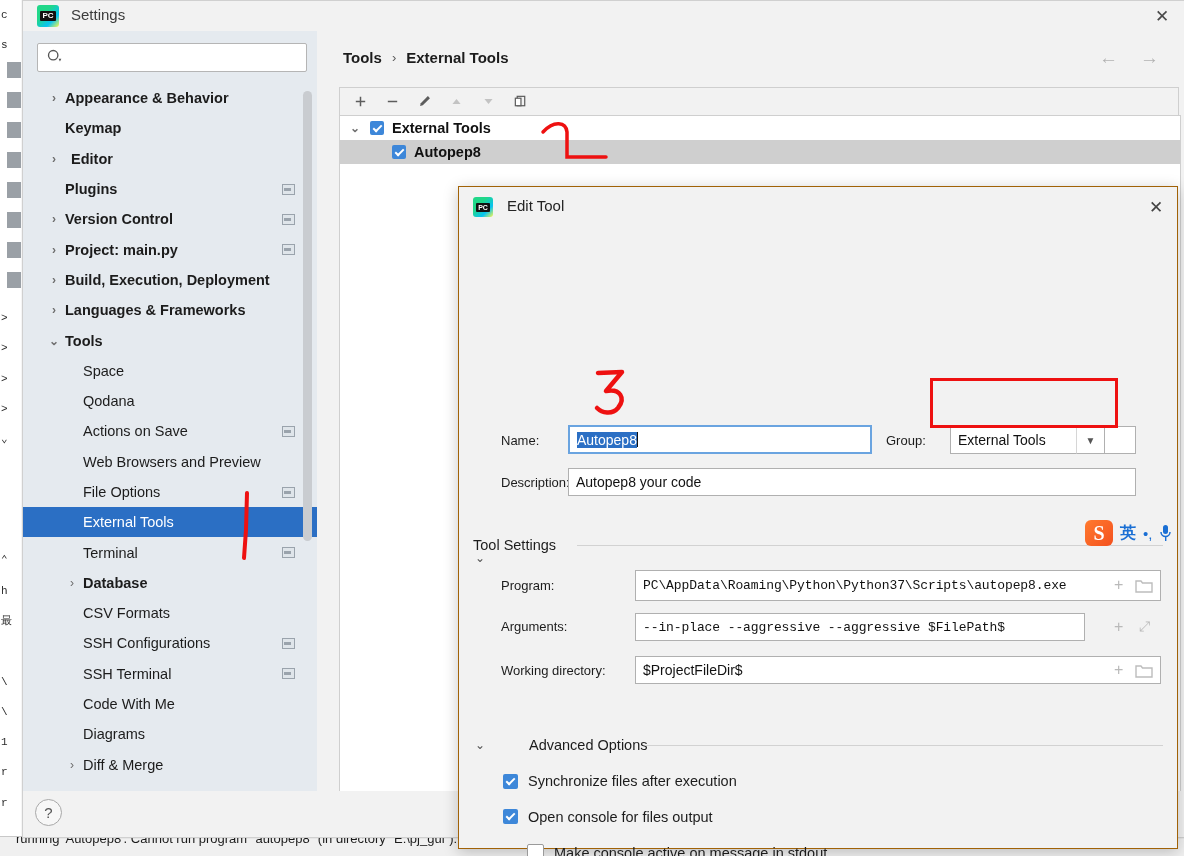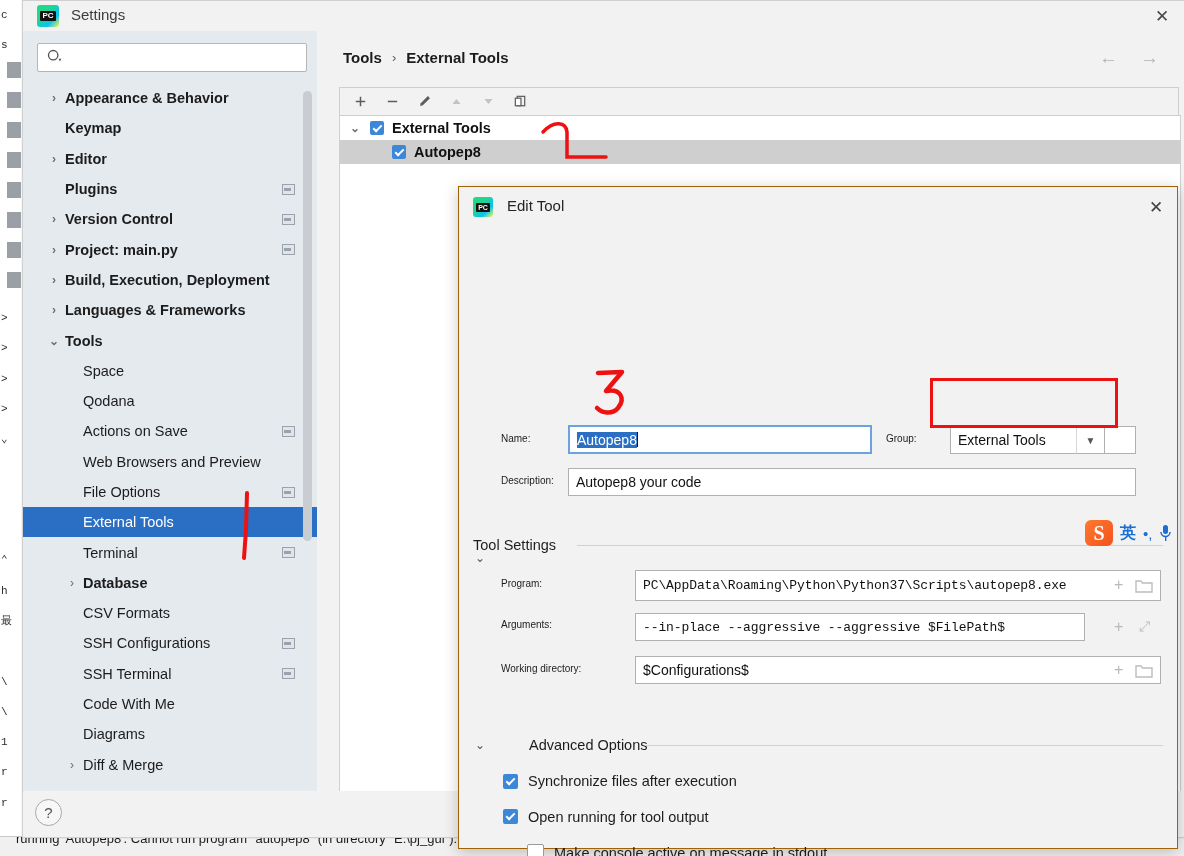--- a/index.html
+++ b/index.html
@@ -153,21 +153,21 @@
   #dlg-title{position:relative;height:40px;}
   #dlg-title .app-icon{
     position:absolute;left:14px;top:10px;width:20px;height:20px;border-radius:3px;
     background:linear-gradient(135deg,#21d789 0%,#21d789 35%,#07c3f2 70%,#fcf84a 100%);
     display:flex;align-items:center;justify-content:center;
   }
   #dlg-title .app-icon span{background:#111;color:#fff;font-size:7px;padding:1px 2px;line-height:1;border-radius:1px;font-weight:bold;}
   #dlg-title .t{position:absolute;left:48px;top:10px;font-size:15px;color:#242424;}
   #dlg-close{position:absolute;right:8px;top:8px;width:26px;height:24px;display:flex;align-items:center;justify-content:center;font-size:17px;color:#444;}
 
-  .fld-label{position:absolute;font-size:10px;color:#1c1c1c;}
+  .fld-label{position:absolute;font-size:13px;color:#1c1c1c;}
   .txtbox{
     position:absolute;background:#fff;border:1px solid #b0b0b0;box-sizing:border-box;
     font-size:14px;color:#111;display:flex;align-items:center;padding-left:7px;
   }
   .txtbox.mono{font-family:"Liberation Mono",monospace;font-size:13px;letter-spacing:-0.1px;}
   .txtbox.focused{border:2px solid #6aa4e0;}
   .sel-text{background:#2b6fc4;color:#fff;}
   .caret{display:inline-block;width:1px;height:15px;background:#111;margin-left:0px;}
   .addon{position:absolute;color:#b9b9b9;font-size:16px;}
 
@@ -278,21 +278,21 @@
     <div id="tree">
         <div class="tnode bold">
           <span class="arrow" style="left: 24px;">›</span>
           <span class="lbl" style="left: 42px;">Appearance &amp; Behavior</span>
         </div>
         <div class="tnode bold">
           <span class="lbl" style="left: 42px;">Keymap</span>
         </div>
         <div class="tnode bold">
           <span class="arrow" style="left: 24px;">›</span>
-          <span class="lbl" style="left: 42px;">Editor</span>
+          <span class="lbl" style="left: 48px;">Editor</span>
         </div>
         <div class="tnode bold">
           <span class="lbl" style="left: 42px;">Plugins</span>
           <span class="badge"></span>
         </div>
         <div class="tnode bold">
           <span class="arrow" style="left: 24px;">›</span>
           <span class="lbl" style="left: 42px;">Version Control</span>
           <span class="badge"></span>
         </div>
@@ -477,40 +477,40 @@
 
   <div class="fld-label" style="left:42px;top:432px;">Arguments:</div>
   <div class="txtbox mono" style="left:176px;top:426px;width:450px;height:28px;">
     <span style="white-space:nowrap;">--in-place --aggressive --aggressive $FilePath$</span>
   </div>
   <div class="addon" style="left:655px;top:431px;">+</div>
   <div class="addon" style="left:680px;top:431px;font-size:14px;">⤢</div>
 
   <div class="fld-label" style="left:42px;top:476px;">Working directory:</div>
   <div class="txtbox" style="left:176px;top:469px;width:526px;height:28px;">
-    <span>$Configurations$</span>
+    <span>$ProjectFileDir$</span>
   </div>
   <div class="addon" style="left:655px;top:474px;">+</div>
   <svg style="position:absolute;left:676px;top:476px;" width="18" height="16" viewBox="0 0 18 16">
     <path d="M1 3h5l1.5 2H17v9H1z" fill="none" stroke="#bdbdbd" stroke-width="1.4"></path>
   </svg>
 
   <div style="position:absolute;left:16px;top:364px;color:#555;font-size:12px;">⌄</div>
   <div class="group-title" style="left:32px;top:550px;margin-left:38px;">Advanced Options</div>
   <div style="position:absolute;left:16px;top:551px;color:#555;font-size:12px;">⌄</div>
   <div class="group-rule" style="left:186px;top:558px;width:518px;"></div>
 
   <div id="chk-list">
       <div class="chk-row" style="left: 44px; top: 586px;">
         <span class="chk"></span>
         <span>Synchronize files after execution</span>
       </div>
       <div class="chk-row" style="left: 44px; top: 621.5px;">
         <span class="chk"></span>
-        <span>Open running for tool output</span>
+        <span>Open console for files output</span>
       </div>
       <div class="chk-row" style="left: 68px; top: 657px;">
         <span class="chk off"></span>
         <span>Make console active on message in stdout</span>
       </div>
     </div>
 
 </div>
 
 <div id="annot-box"></div>

